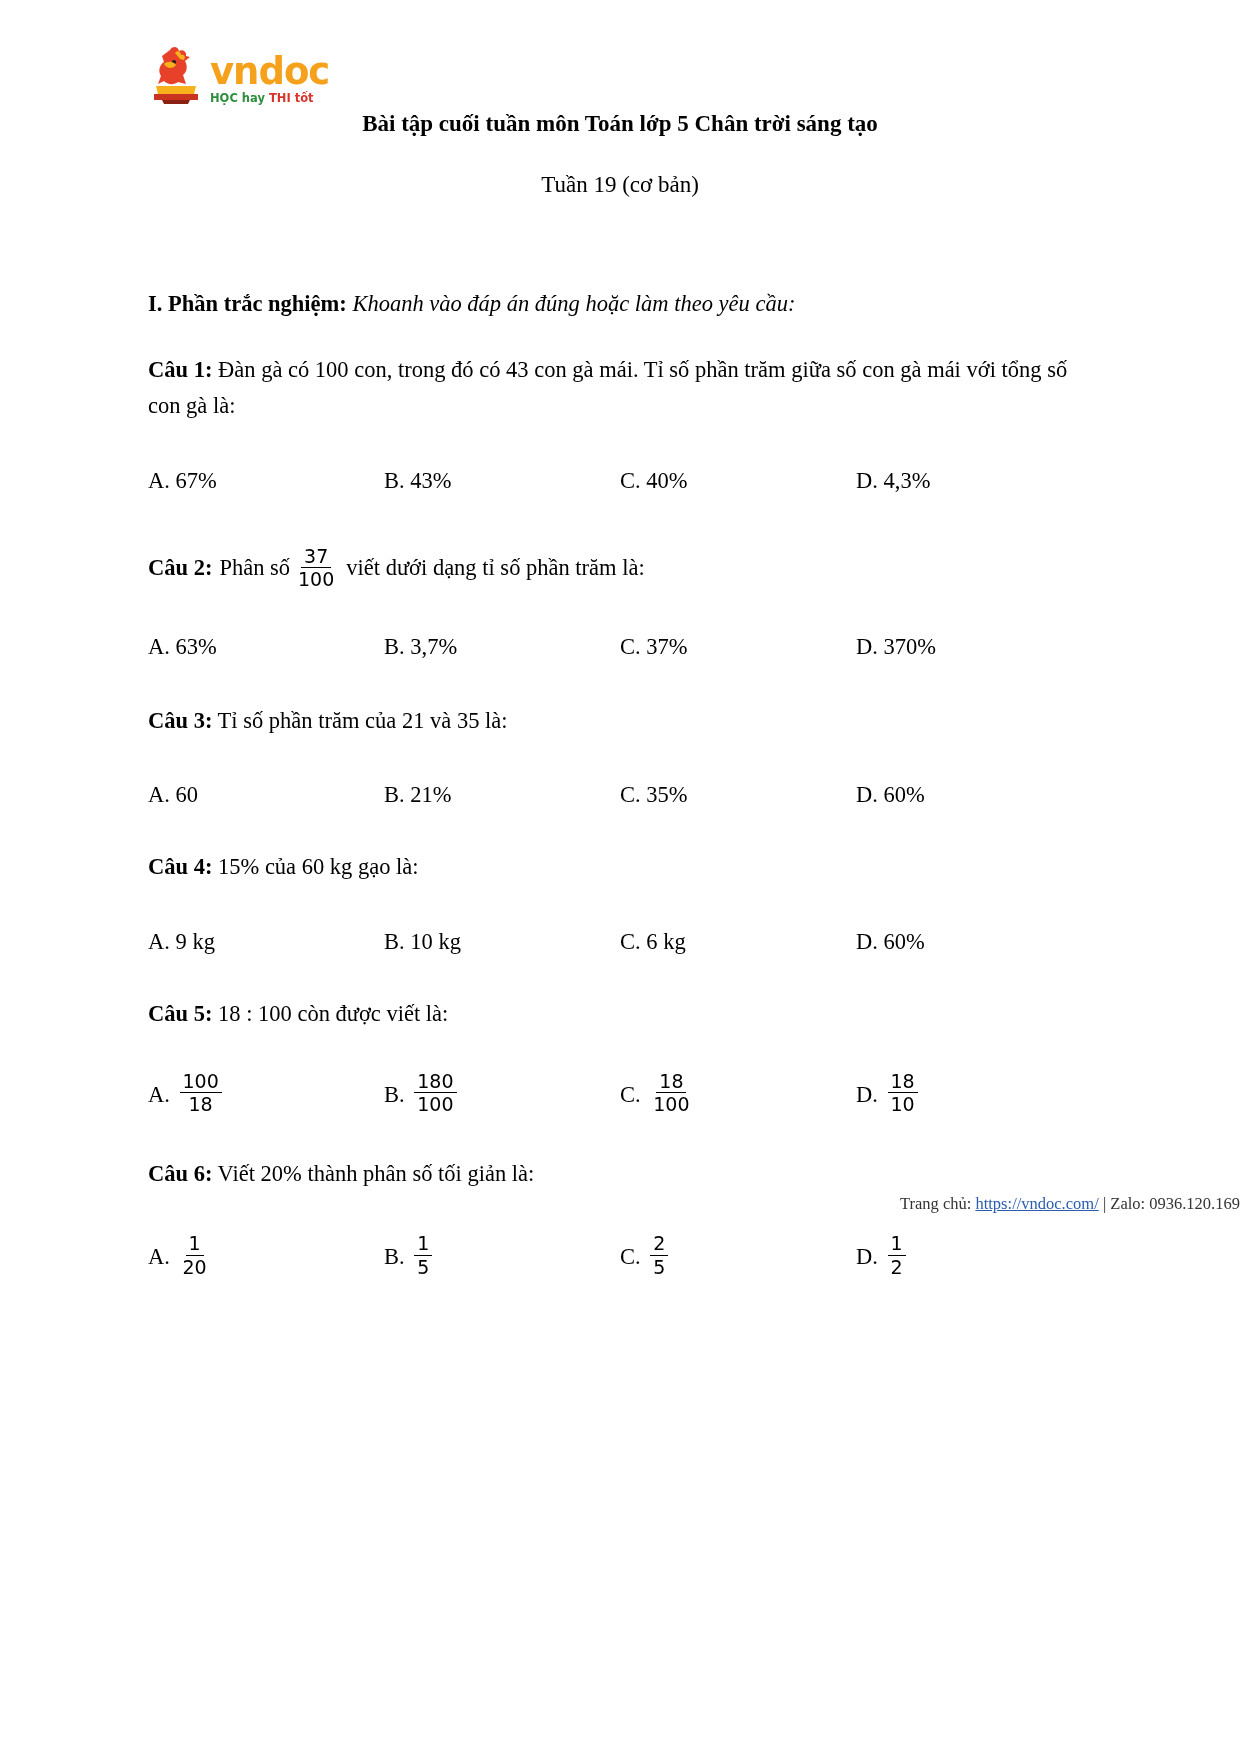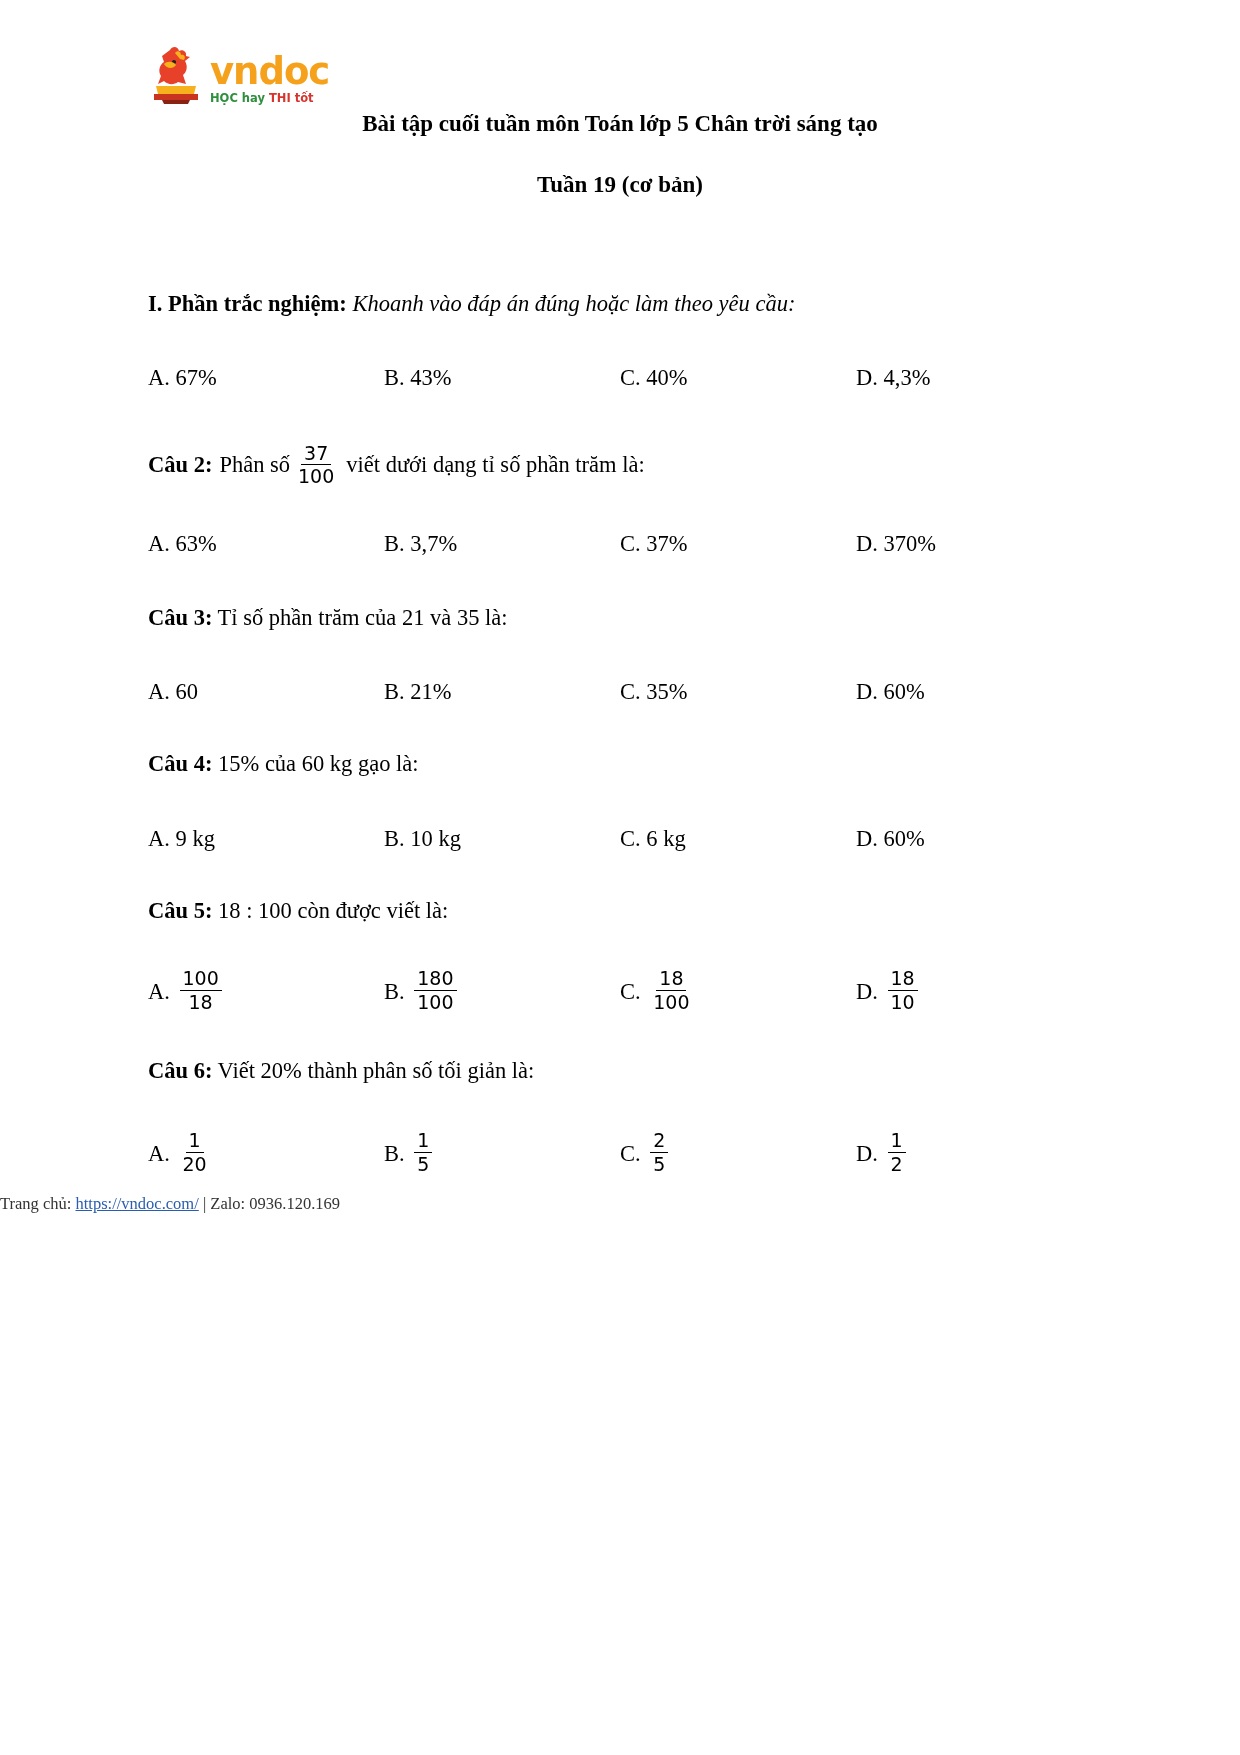--- a/index.html
+++ b/index.html
@@ -67,21 +67,21 @@
   .doc-title {
     text-align: center;
     font-weight: bold;
     font-size: 23px;
     margin: 0;
     padding-top: 107px;
     line-height: 1.5;
   }
   .doc-subtitle {
     text-align: center;
-    font-weight: bold;
+    font-weight: normal;
     font-size: 23px;
     margin: 0;
     padding-top: 26px;
     line-height: 1.5;
   }
 
   
   .section-head {
     font-size: 22.5px;
     margin-top: 84px;
@@ -152,21 +152,21 @@
     margin-top: 46px;
     line-height: 1.6;
   }
 
   
   .footer {
     position: absolute;
     left: 0;
     right: 0;
     bottom: 105px;
-    text-align: left;
+    text-align: right;
     font-size: 16.5px;
     color: #333333;
     font-family: "Liberation Serif", serif;
   }
   .footer a {
     color: #2a5db0;
     text-decoration: underline;
   }
 </style>
 </head>
@@ -195,20 +195,24 @@
   </div>
 
   <h1 class="doc-title">Bài tập cuối tuần môn Toán lớp 5 Chân trời sáng tạo</h1>
   <h2 class="doc-subtitle">Tuần 19 (cơ bản)</h2>
 
   <p class="section-head">
     <b>I. Phần trắc nghiệm:</b>
     <i>Khoanh vào đáp án đúng hoặc làm theo yêu cầu:</i>
   </p>
 
+  <p class="question q1">
+    <b>Câu 1:</b>
+    <span>Đàn gà có 100 con, trong đó có 43 con gà mái. Tỉ số phần trăm giữa số con gà mái với tổng số con gà là:</span>
+  </p>
   <div class="answers spaced">
     <div>
         <span class="ans-label">A. </span>
         <span>67%</span>
       </div>
     <div>
         <span class="ans-label">B. </span>
         <span>43%</span>
       </div>
     <div>

